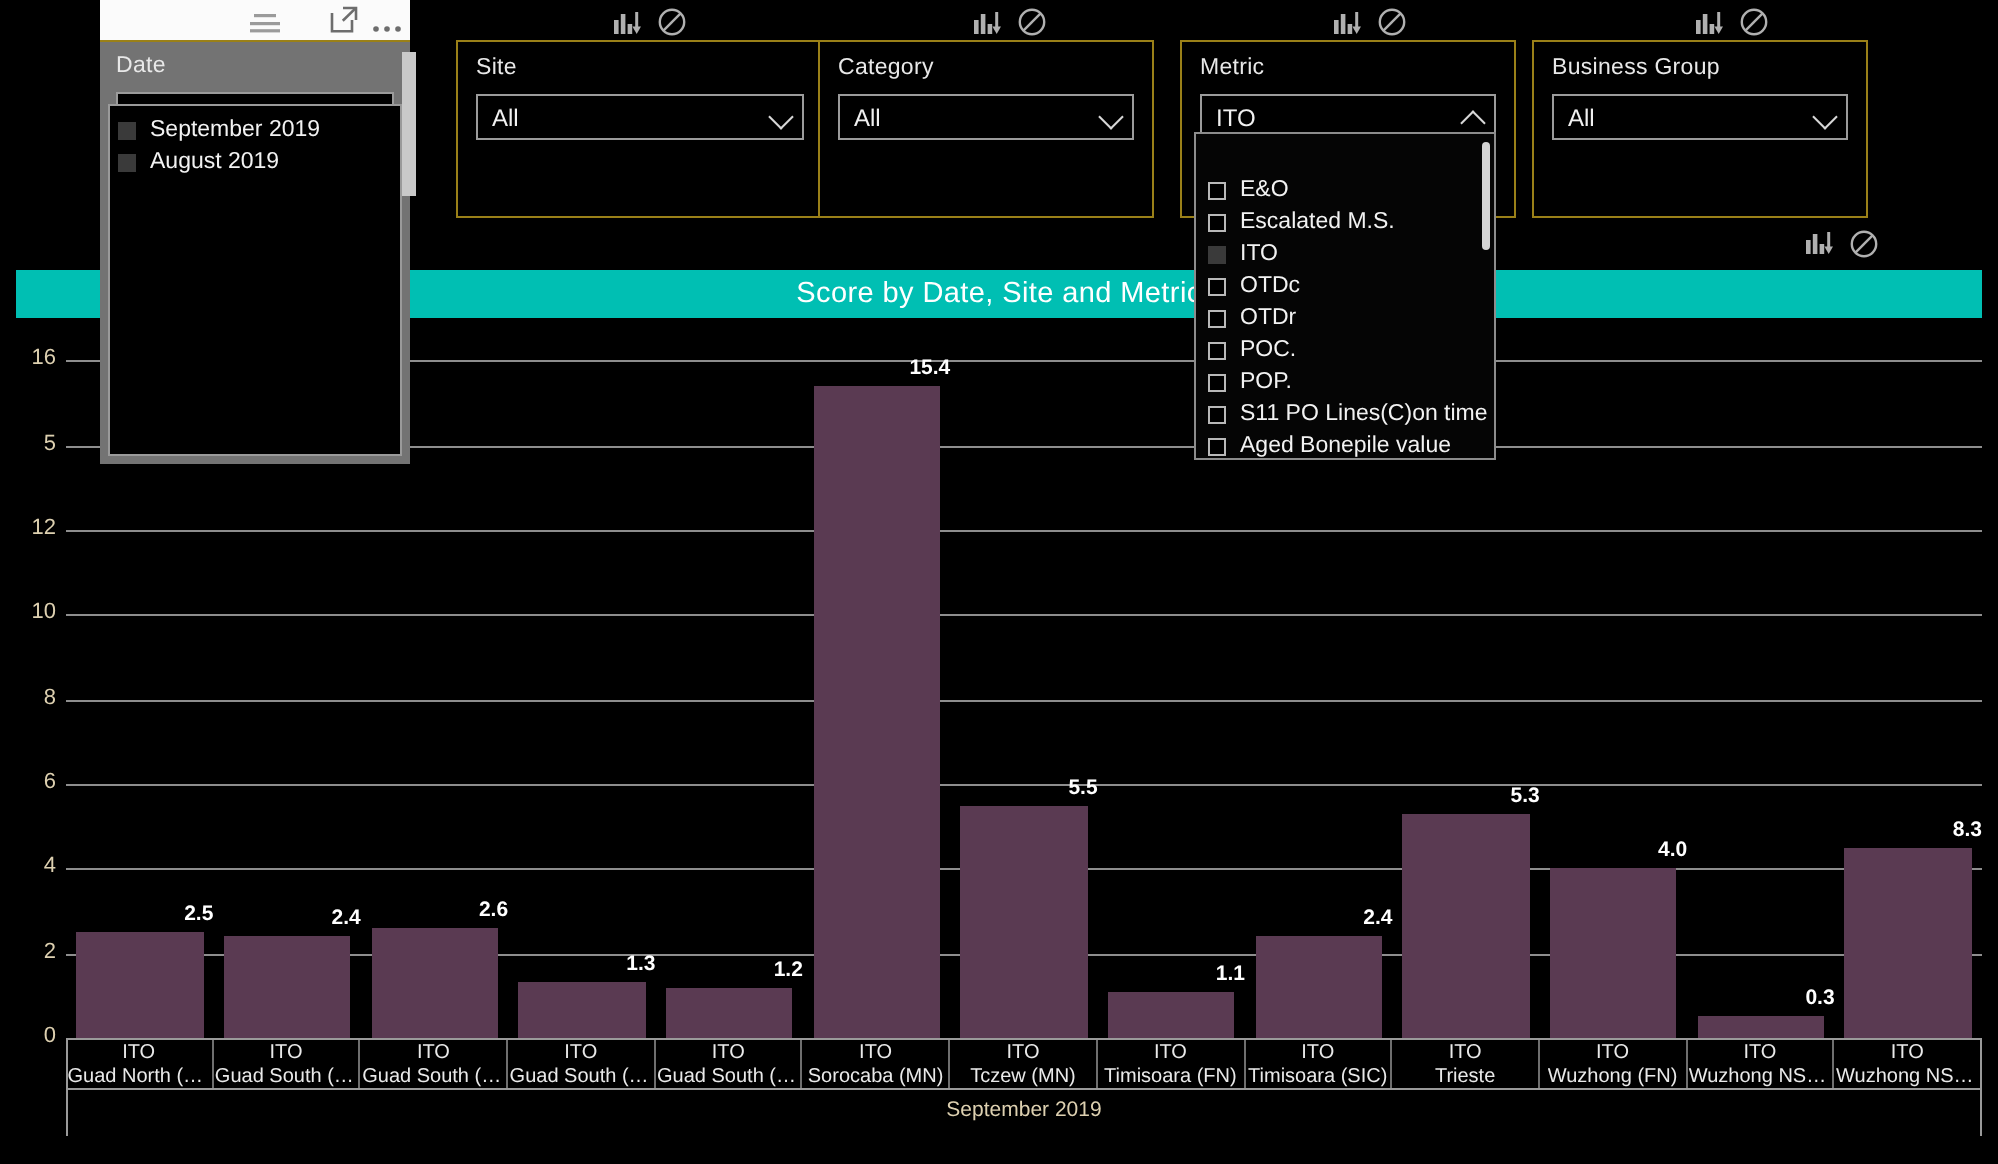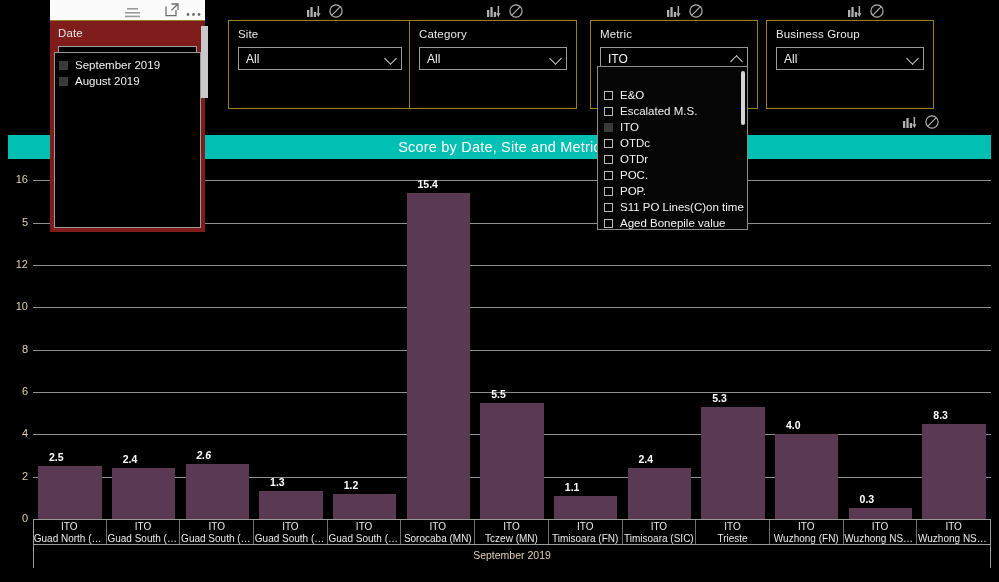--- a/index.html
+++ b/index.html
@@ -68,21 +68,21 @@
   }
   .cbx.checked { background: #3a3a3a; border-color: #3a3a3a; }
   .dd-scroll {
     position: absolute; right: 2px; width: 4px;
     background: #d4d4d4; border-radius: 2px;
   }
 
   
   #date-panel {
     position: absolute; left: 50px; top: 0; width: 155px; height: 232px;
-    background: #7f1d1d; z-index: 50;
+    background: #737373; z-index: 50;
   }
   #date-panel .panel-bar {
     position: relative; height: 21px; background: #fbfbfb;
     border-bottom: 1px solid #9a8018;
   }
   #date-panel .panel-body { position: relative; padding: 6px 8px 0 8px; }
   #date-chrome-right {
     position: absolute; right: 4px; top: 3px;
     display: flex; align-items: center; gap: 7px;
   }
@@ -126,21 +126,21 @@
     position: absolute; left: 33px; right: 8px; bottom: 63px; top: 0;
   }
   .bar-slot {
     position: absolute; bottom: 0; top: 0;
   }
   .bar {
     position: absolute; bottom: 0; left: 7%; width: 86%;
     background: #5a3a52;
   }
   .bar-label {
-    position: absolute; left: 16px; width: 100%; text-align: left;
+    position: absolute; left: 0; width: 100%; text-align: right;
     color: #ffffff; font-size: 10.5px; font-weight: bold;
   }
   
   #xaxis {
     position: absolute; left: 33px; right: 8px; bottom: 38px; height: 25px;
     border-top: 1px solid #9a9a9a;
   }
   .xcell {
     position: absolute; top: 0; height: 25px;
     border-right: 1px solid #6f6f6f;
@@ -372,21 +372,21 @@
           <div class="bar-slot" style="left: 0%; width: 7.69231%;">
             <div class="bar" style="height: 52.9412px; background: rgb(90, 58, 82);"></div>
             <div class="bar-label" style="bottom: 55.9412px;">2.5</div>
           </div>
           <div class="bar-slot" style="left: 7.69231%; width: 7.69231%;">
             <div class="bar" style="height: 50.8235px; background: rgb(90, 58, 82);"></div>
             <div class="bar-label" style="bottom: 53.8235px;">2.4</div>
           </div>
           <div class="bar-slot" style="left: 15.3846%; width: 7.69231%;">
             <div class="bar" style="height: 55.0588px; background: rgb(90, 58, 82);"></div>
-            <div class="bar-label" style="bottom: 58.0588px; font-style: italic;">2.6</div>
+            <div class="bar-label" style="bottom: 58.0588px;">2.6</div>
           </div>
           <div class="bar-slot" style="left: 23.0769%; width: 7.69231%;">
             <div class="bar" style="height: 27.5294px; background: rgb(90, 58, 82);"></div>
             <div class="bar-label" style="bottom: 30.5294px;">1.3</div>
           </div>
           <div class="bar-slot" style="left: 30.7692%; width: 7.69231%;">
             <div class="bar" style="height: 25.4118px; background: rgb(90, 58, 82);"></div>
             <div class="bar-label" style="bottom: 28.4118px;">1.2</div>
           </div>
           <div class="bar-slot" style="left: 38.4615%; width: 7.69231%;">

